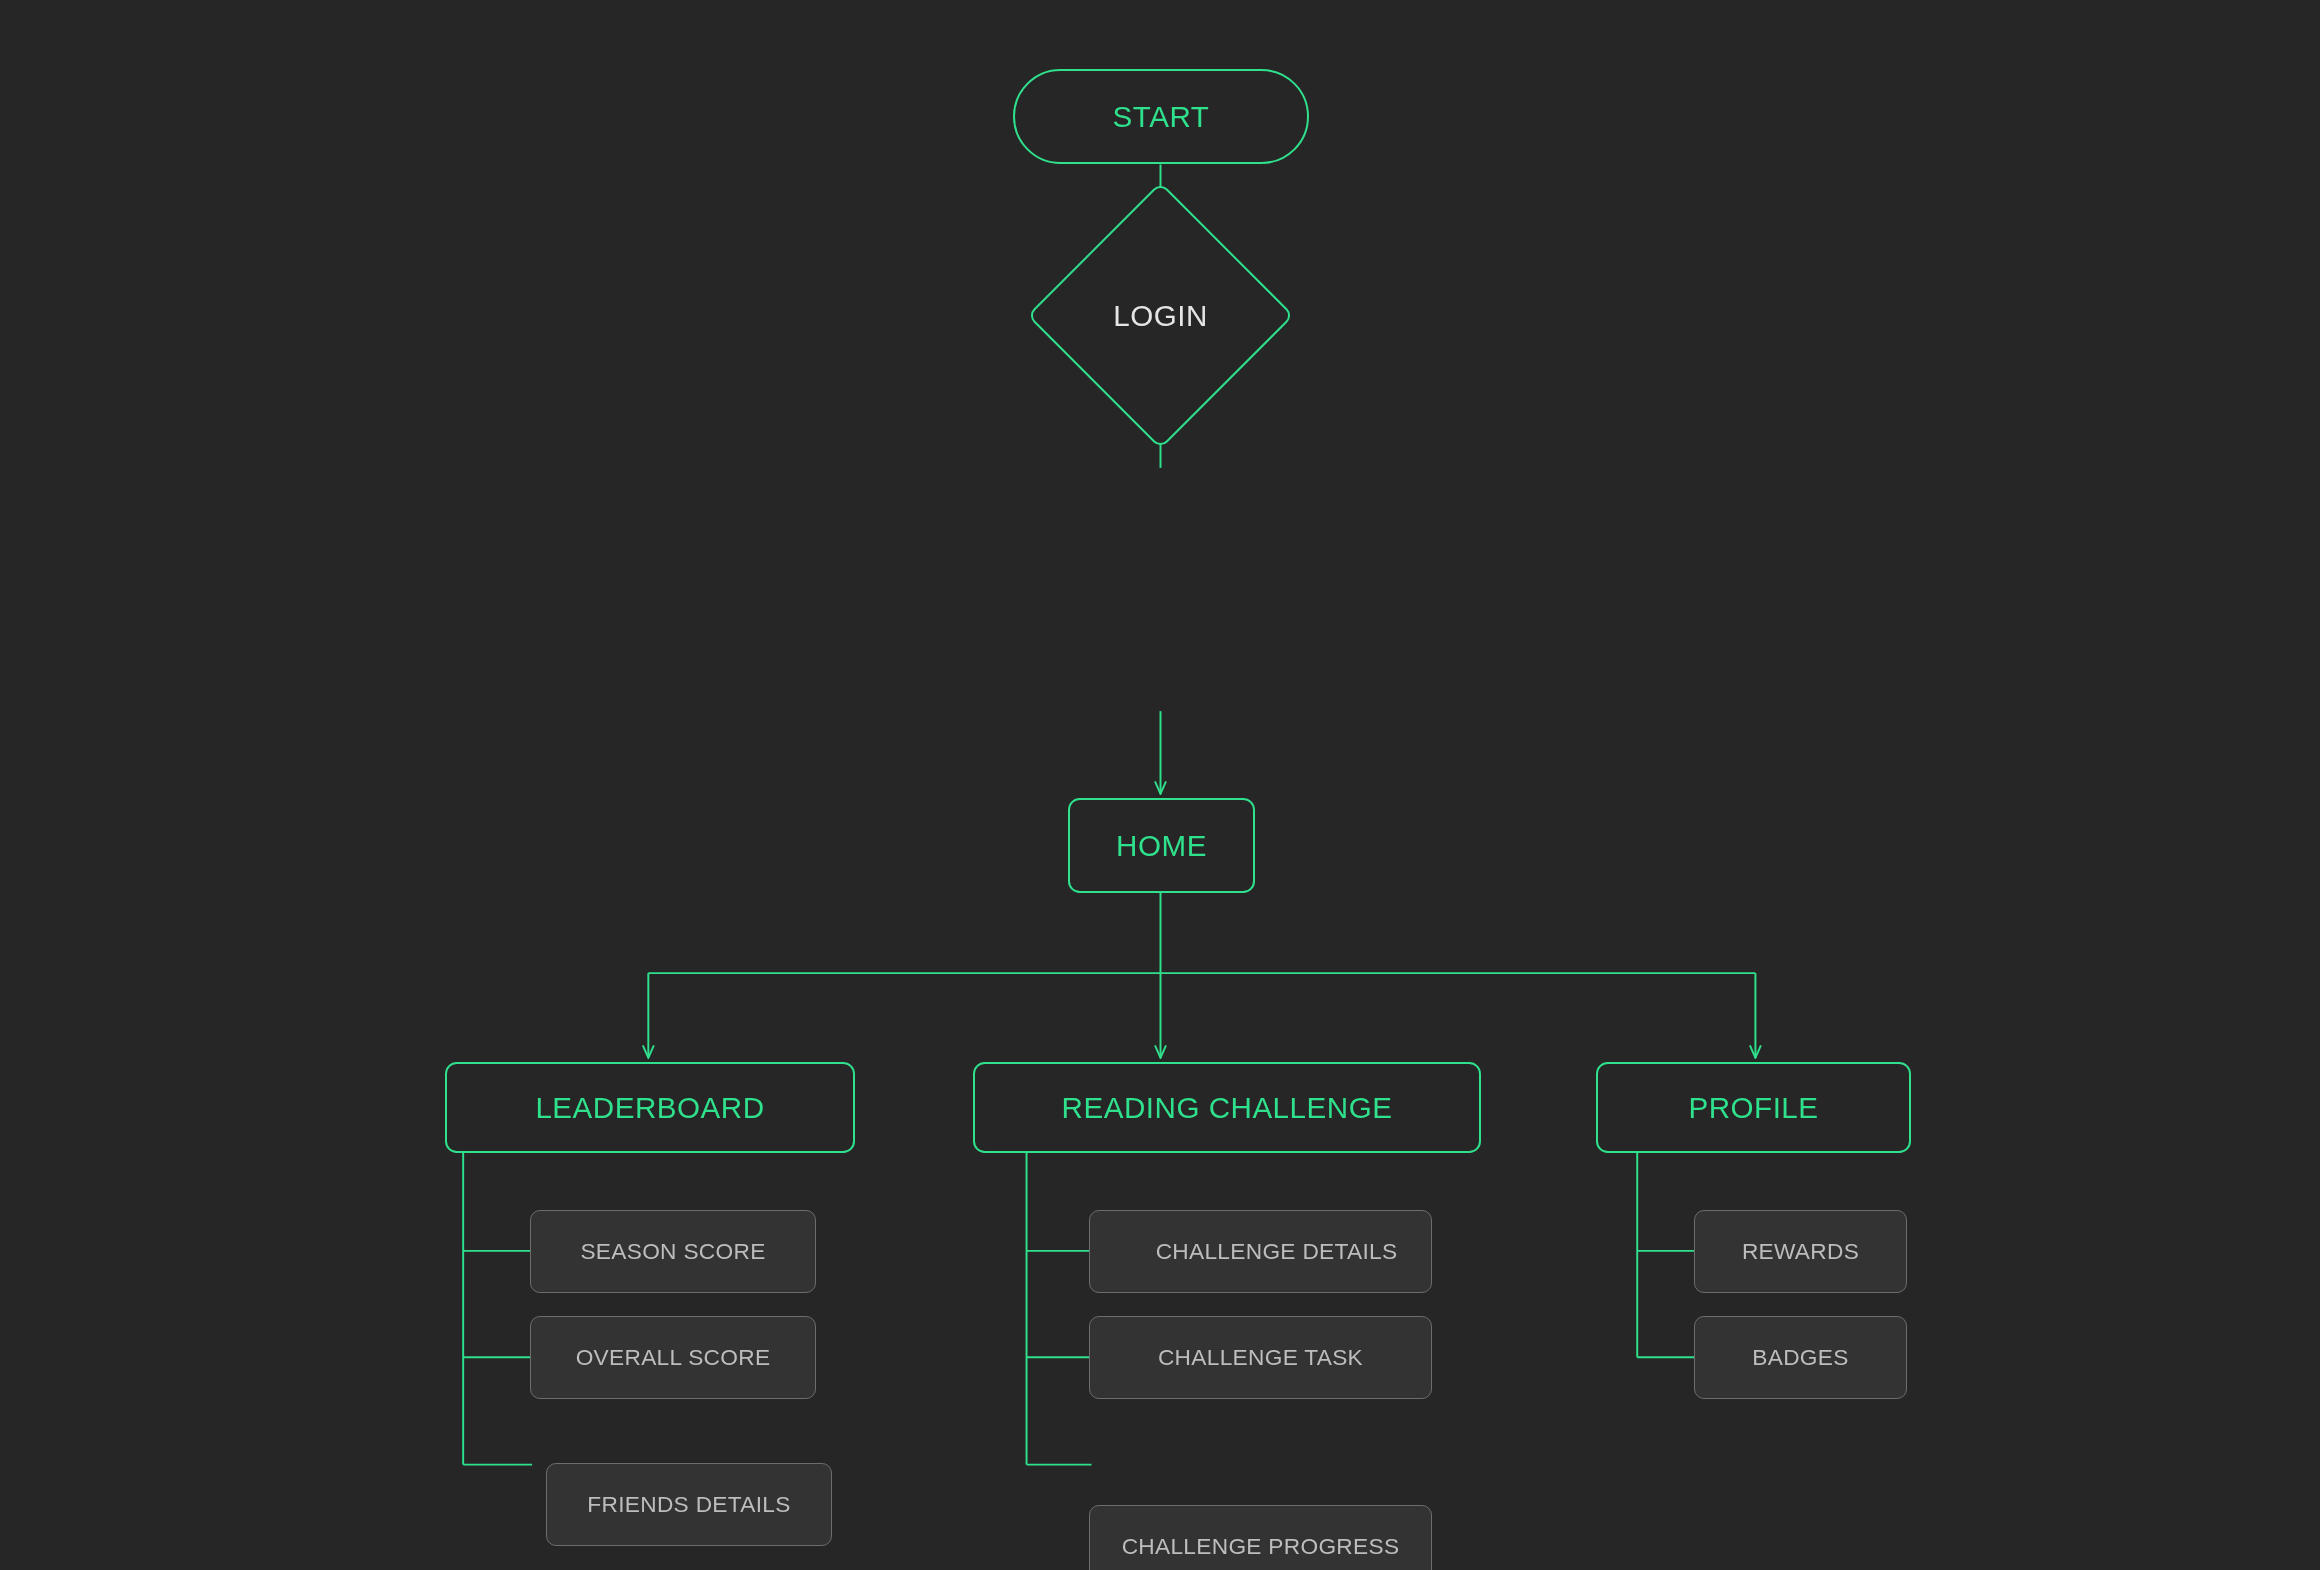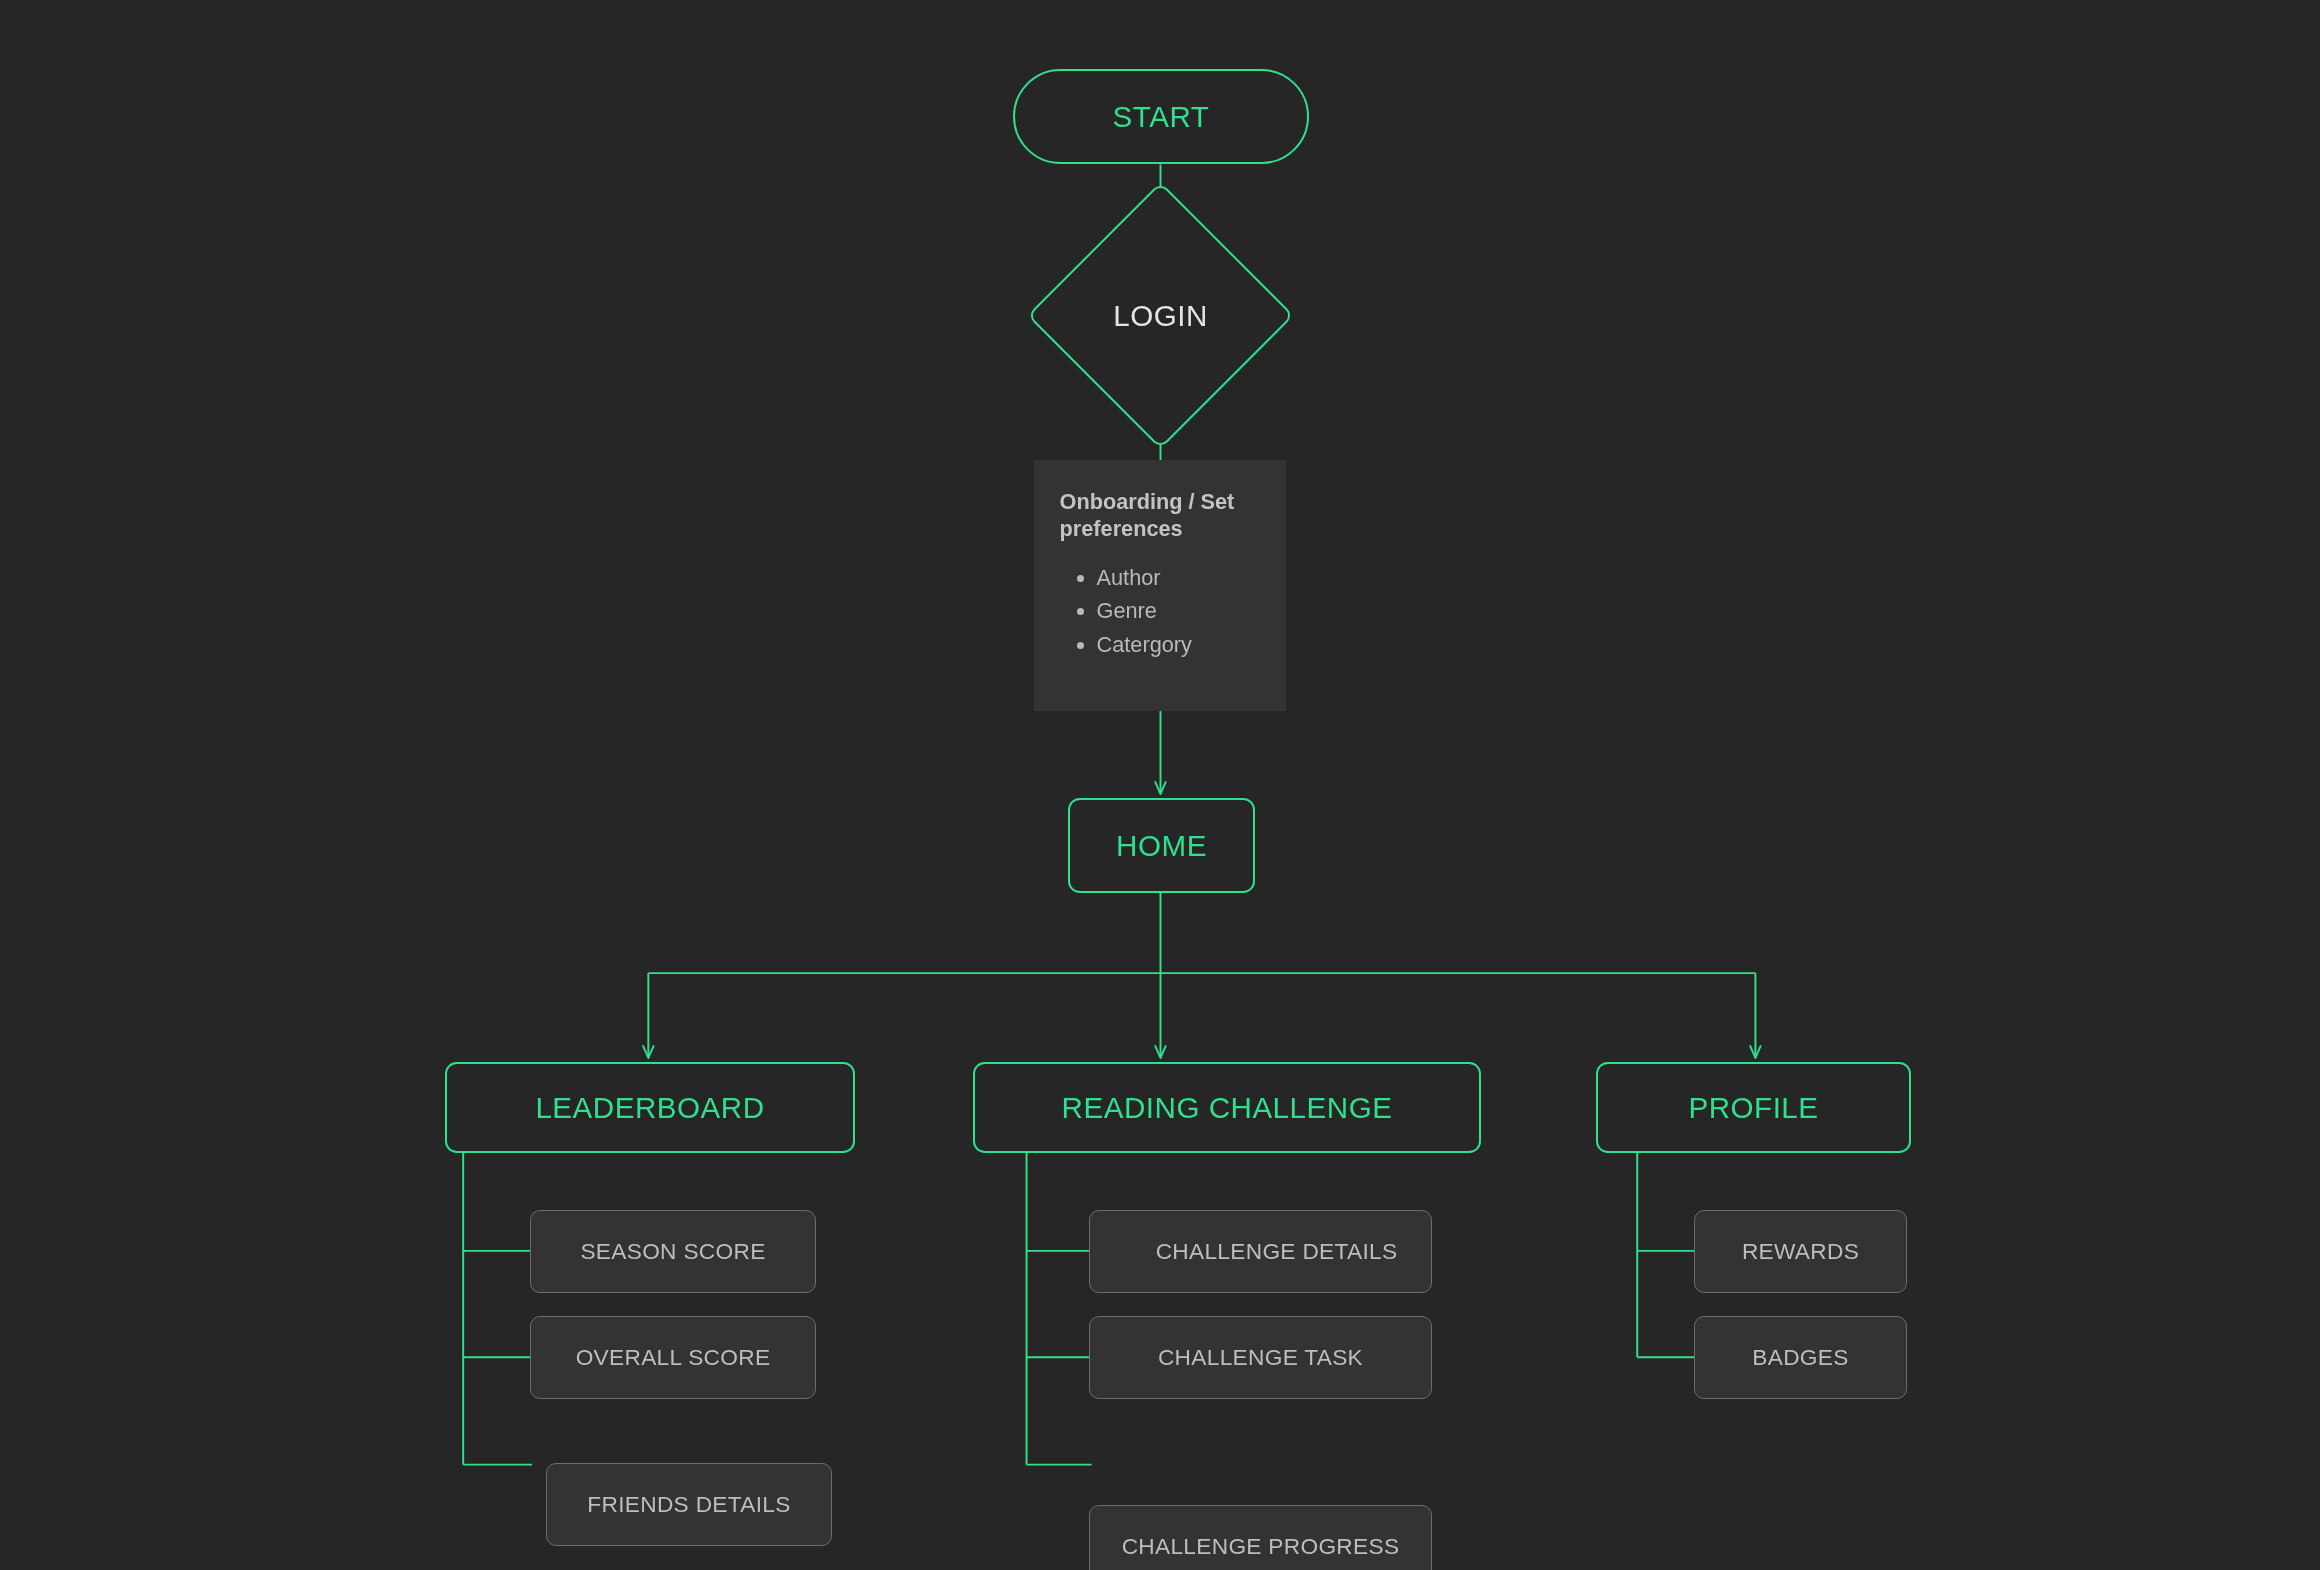--- a/index.html
+++ b/index.html
@@ -170,28 +170,20 @@
 
   <div class="node node-green node-start" style="left:1013px; top:69px; width:296px; height:95px;">
     <span>START</span>
   </div>
 
   <div class="diamond-wrap" style="left:1066px; top:221px; width:189px; height:189px;">
     <div class="diamond-shape"></div>
     <span class="diamond-label">LOGIN</span>
   </div>
 
-  <div class="note-panel" style="left:1034px; top:460px; width:252px; height:251px;">
-    <div class="note-title">Onboarding / Set preferences</div>
-    <ul class="note-list">
-      <li>Author</li>
-      <li>Genre</li>
-      <li>Catergory</li>
-    </ul>
-  </div>
 
   <div class="node node-green node-rect" style="left:1068px; top:798px; width:187px; height:95px;">
     <span>HOME</span>
   </div>
 
   <div class="node node-green node-rect" style="left:445px; top:1062px; width:410px; height:91px;">
     <span>LEADERBOARD</span>
   </div>
   <div class="node node-sub" style="left:530px; top:1210px; width:286px; height:83px;">
     <span>SEASON SCORE</span>

